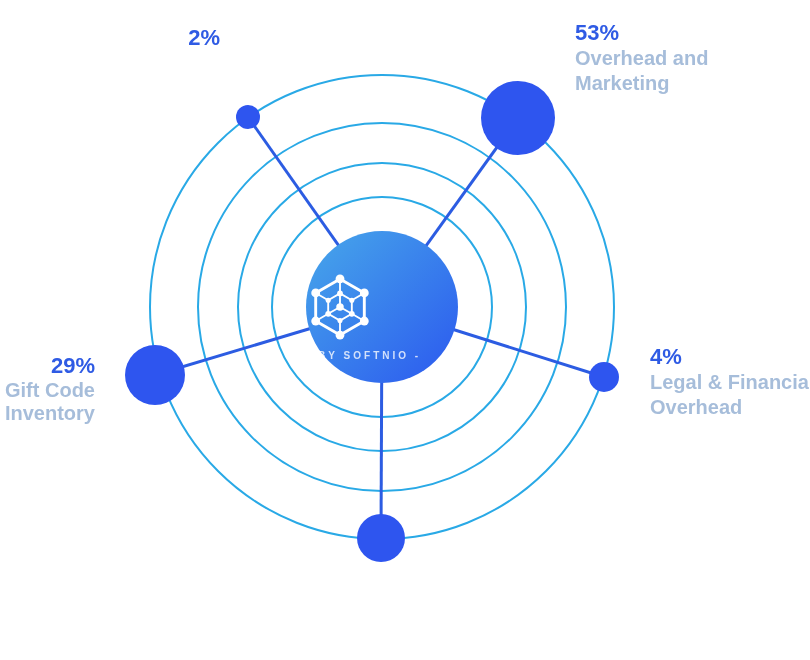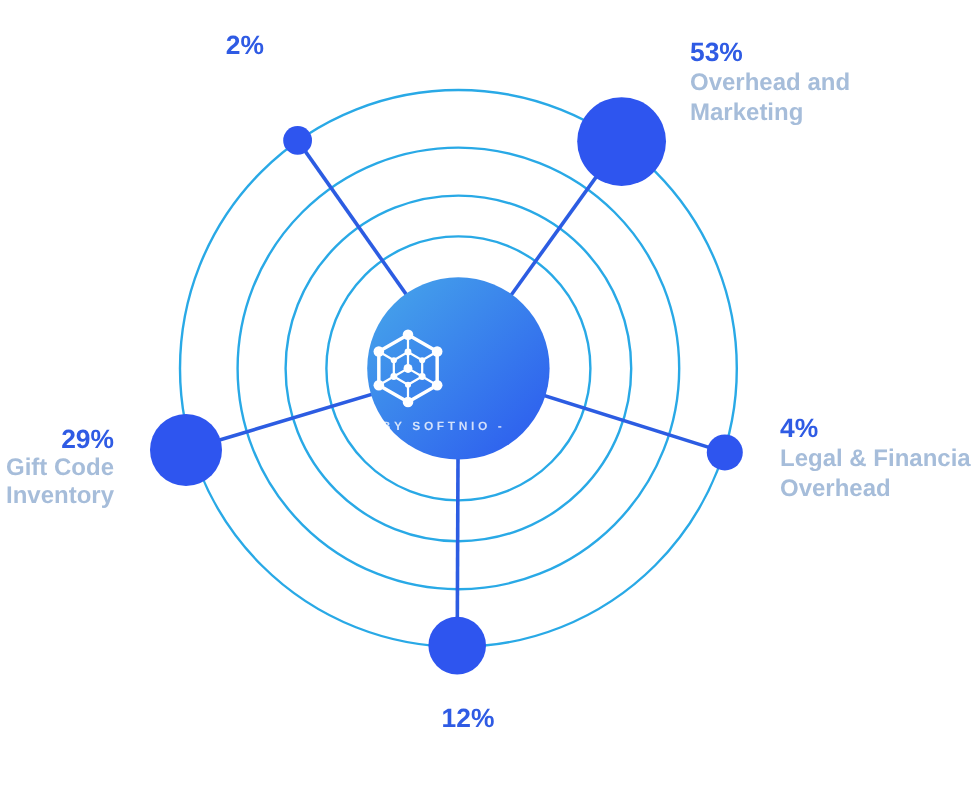--- a/index.html
+++ b/index.html
@@ -50,21 +50,21 @@
     line-height: 26px;
     color: var(--pct-color, #2f5be4);
   }
   .seg .seg-label {
     font-size: 20px;
     font-weight: 700;
     line-height: 25px;
     color: var(--label-color, #a6bdda);
   }
   .seg-bounty   { top: 25px;  right: 590px; text-align: right; white-space: nowrap; }
-  .seg-branding { top: 31px;  left: 575px;  width: 175px; }
+  .seg-branding { top: 20px;  left: 575px;  width: 175px; }
   .seg-legal    { top: 344px; left: 650px;  width: 190px; }
   .seg-it       { top: 586px; left: 368px;  white-space: nowrap; }
   .seg-gift     { top: 353px; right: 715px; width: 100px; text-align: right; }
   .seg-gift .seg-label { line-height: 23px; }
 </style>
 </head>
 <body>
 
 <div class="stage">
 
@@ -116,21 +116,20 @@
     <div class="pct">53%</div>
     <div class="seg-label">Overhead and Marketing</div>
   </div>
 
   <div class="seg seg-gift">
     <div class="pct">29%</div>
     <div class="seg-label">Gift Code Inventory</div>
   </div>
 
   <div class="seg seg-it">
-    <div class="pct">12%</div>
   </div>
 
   <div class="seg seg-legal">
     <div class="pct">4%</div>
     <div class="seg-label">Legal &amp; Financial Overhead</div>
   </div>
 
   <div class="seg seg-bounty">
     <div class="pct">2%</div>
   </div>

